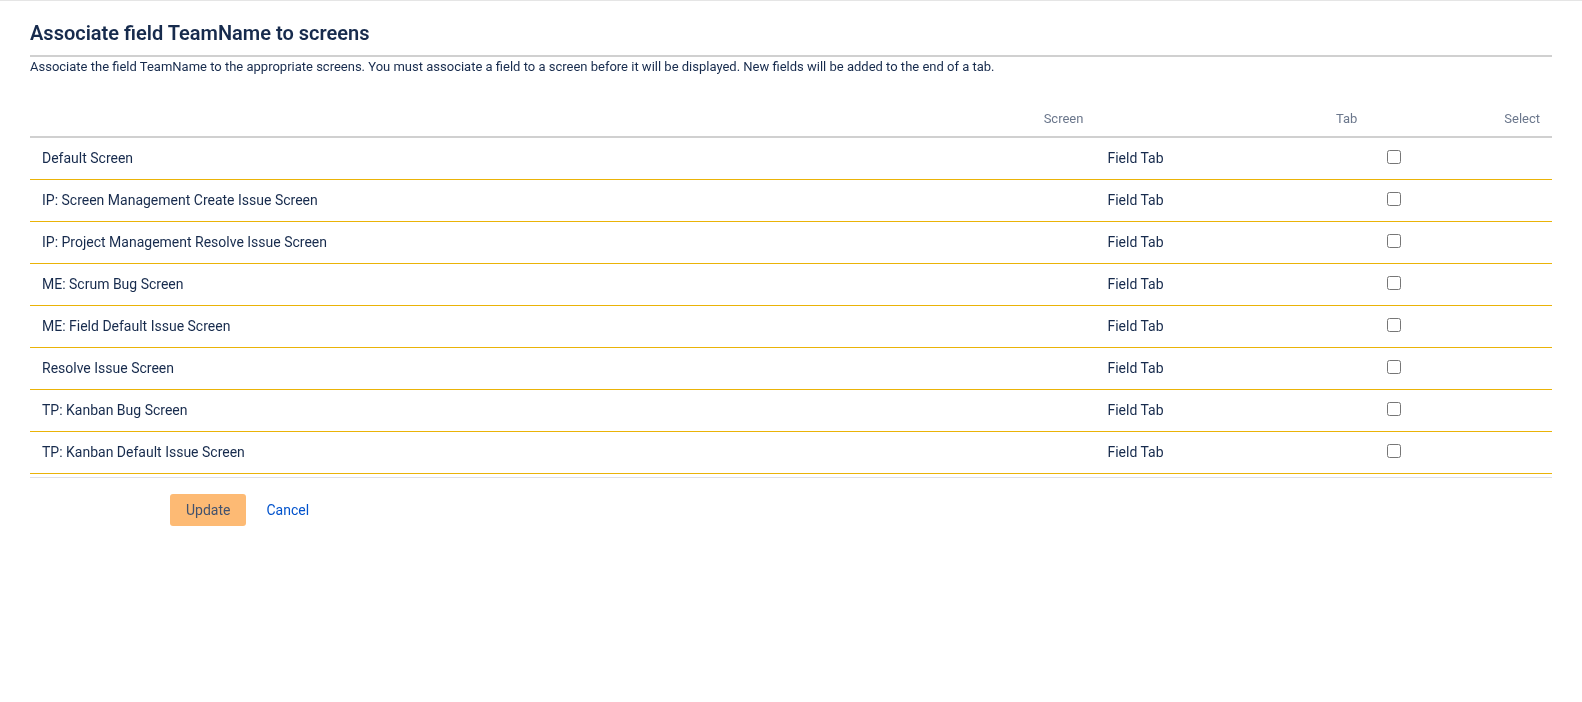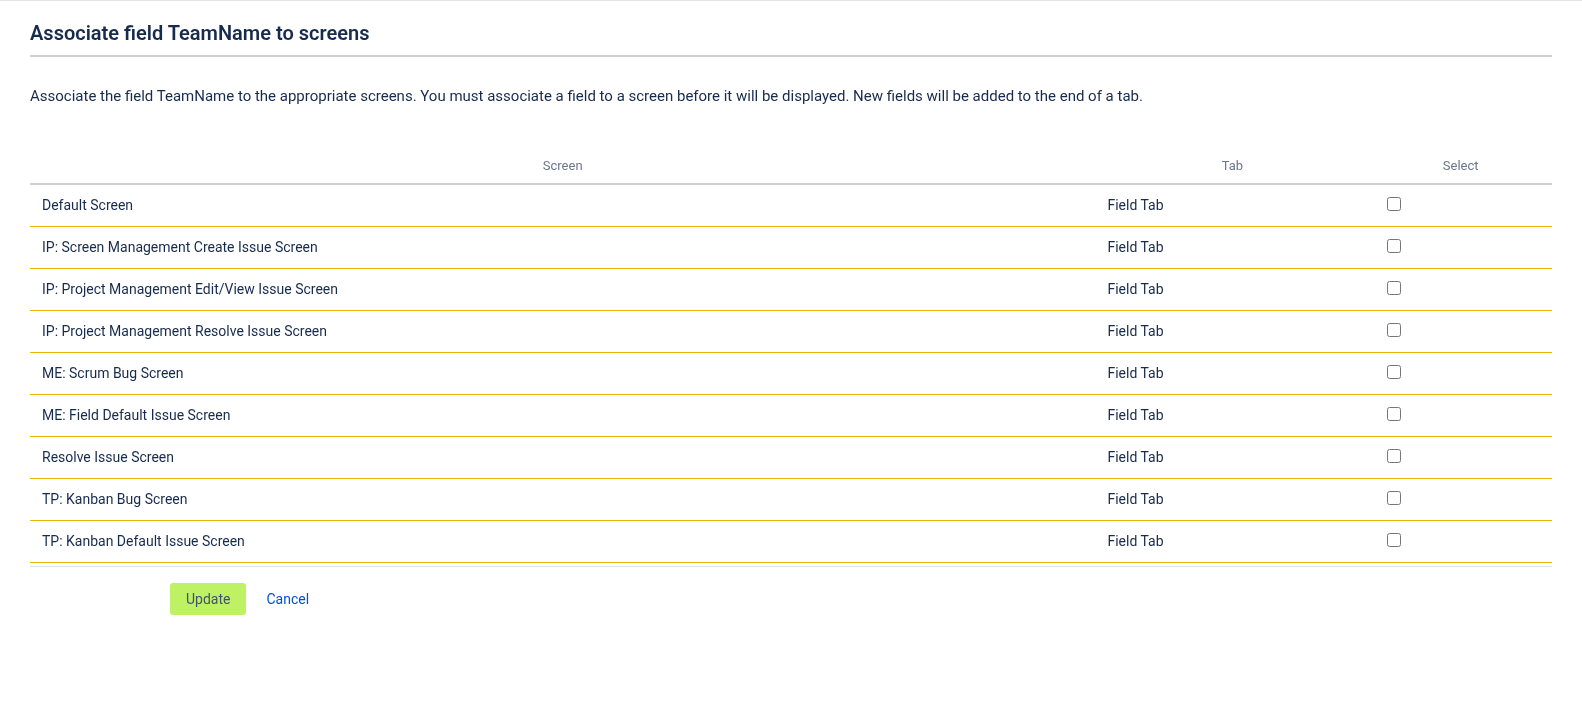--- a/index.html
+++ b/index.html
@@ -17,34 +17,34 @@
     .container {
       padding: 20px 30px;
       border-top: 1px solid #e5e5e5;
     }
     .page-title {
       font-size: 20px;
       font-weight: 600;
       color: #172b4d;
       padding-bottom: 10px;
       border-bottom: 2px solid #d0d0d0;
-      margin-bottom: 28px;
+      margin-bottom: 0;
     }
     .description {
       color: #172b4d;
-      font-size: 15px;
-      margin-bottom: 40px;
+      font-size: 13px;
+      margin-bottom: 24px;
       line-height: 1.5;
     }
     .screens-table {
       width: 100%;
       border-collapse: collapse;
     }
     .screens-table thead th {
-      text-align: center;
+      text-align: right;
       font-weight: 400;
       color: #6b778c;
       font-size: 13px;
       padding: 10px 12px;
       border-bottom: 2px solid #d0d0d0;
     }
     .screens-table tbody td {
       padding: 12px 12px;
       border-bottom: 1px solid #eab308;
       color: #172b4d;
@@ -70,21 +70,21 @@
       margin-left: 6px;
     }
     .footer-actions {
       margin-top: 16px;
       padding-left: 140px;
       display: flex;
       align-items: center;
       gap: 20px;
     }
     .btn-update {
-      background: #bef264;
+      background: #fdba74;
       border: none;
       color: #42526e;
       font-size: 14px;
       padding: 8px 16px;
       border-radius: 3px;
       cursor: pointer;
       font-family: inherit;
     }
     .link-cancel {
       color: #0052cc;
@@ -118,25 +118,20 @@
           <td>Default Screen</td>
           <td>Field Tab</td>
           <td class="checkbox-cell"><input type="checkbox" style=""></td>
         </tr>
         <tr>
           <td>IP: Screen Management Create Issue Screen</td>
           <td>Field Tab</td>
           <td class="checkbox-cell"><input type="checkbox" style=""></td>
         </tr>
         <tr>
-          <td>IP: Project Management Edit/View Issue Screen</td>
-          <td>Field Tab</td>
-          <td class="checkbox-cell"><input type="checkbox" style=""></td>
-        </tr>
-        <tr>
           <td>IP: Project Management Resolve Issue Screen</td>
           <td>Field Tab</td>
           <td class="checkbox-cell"><input type="checkbox" style=""></td>
         </tr>
         <tr>
           <td>ME: Scrum Bug Screen</td>
           <td>Field Tab</td>
           <td class="checkbox-cell"><input type="checkbox" style=""></td>
         </tr>
         <tr>

